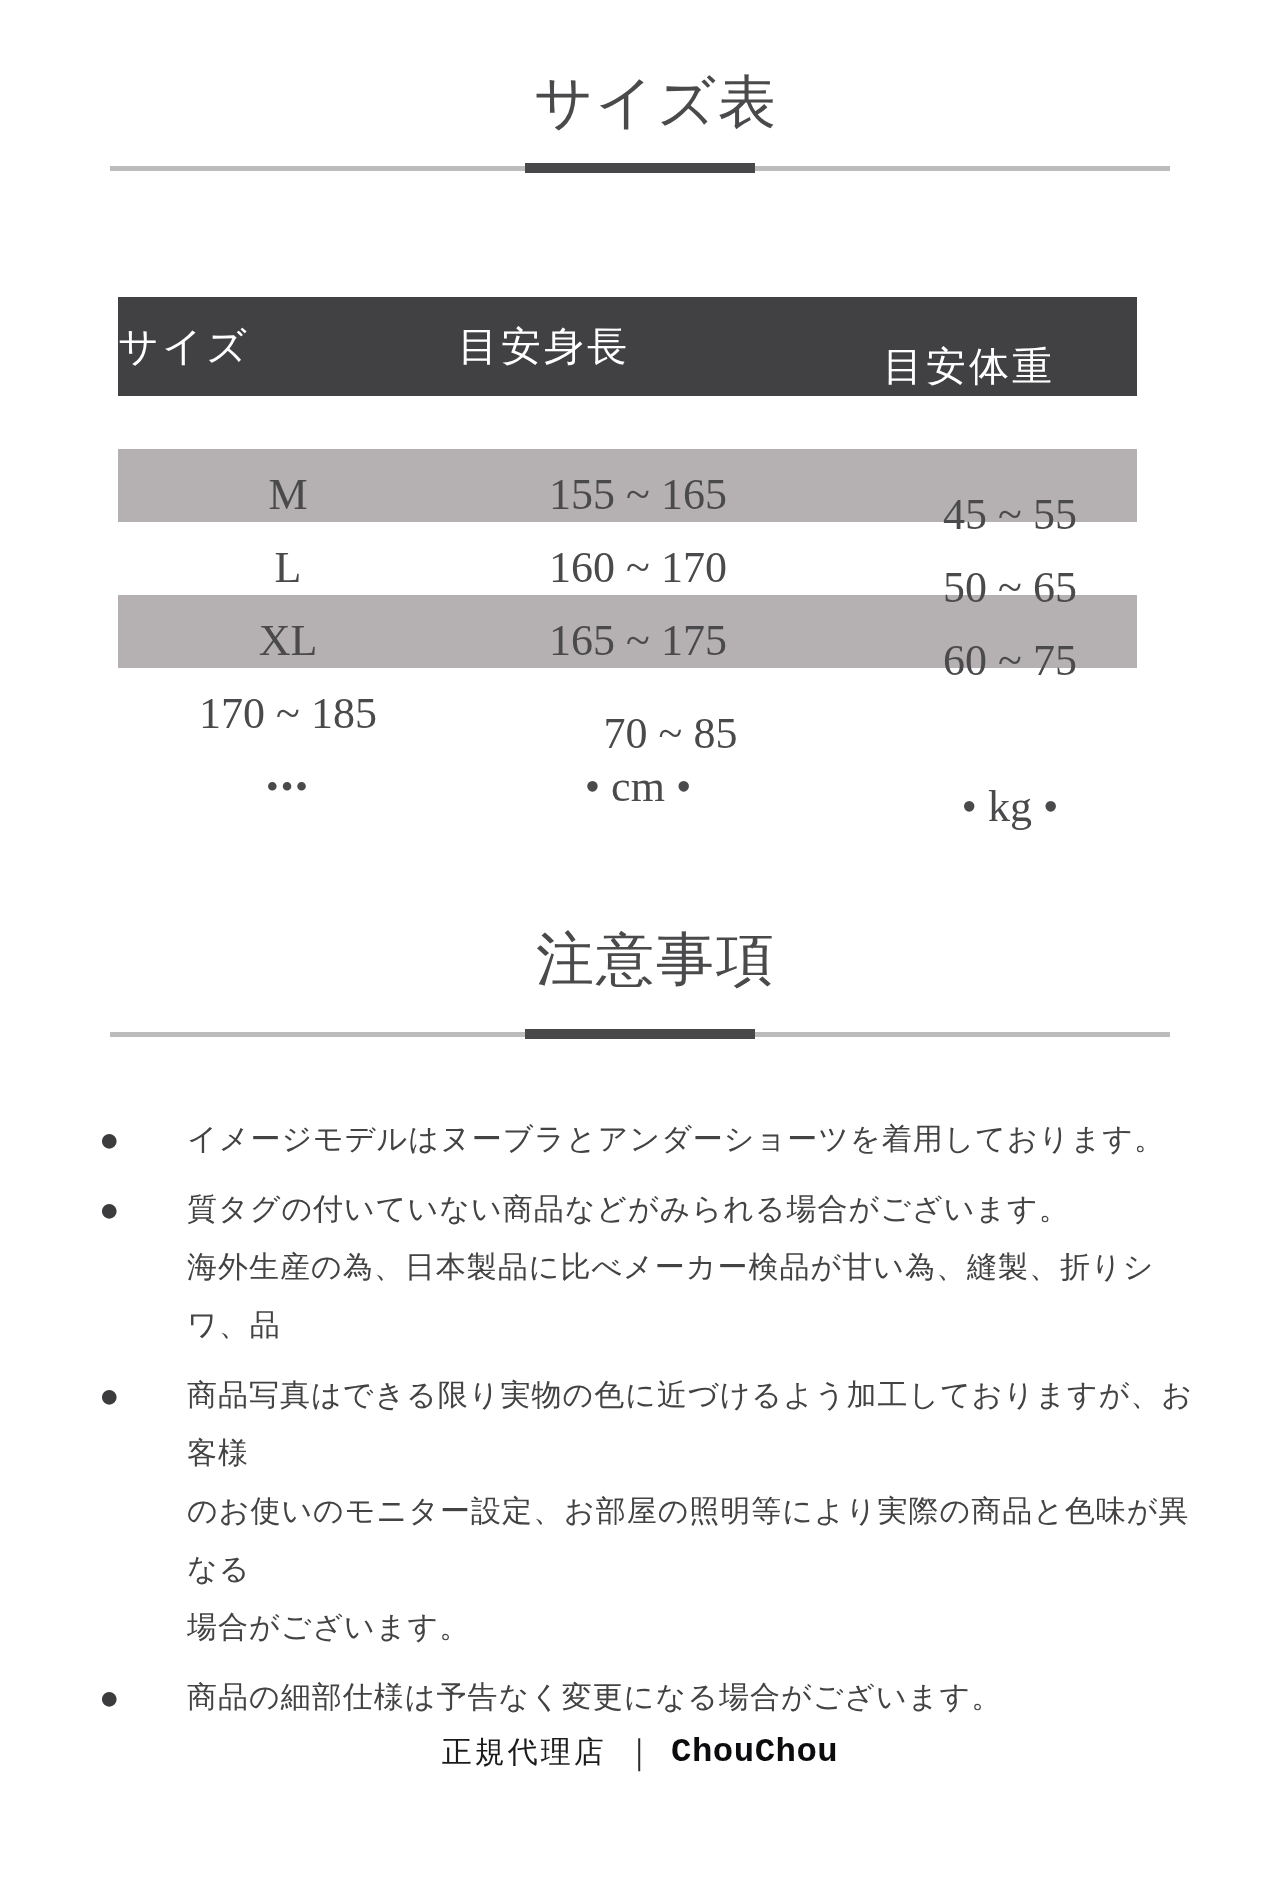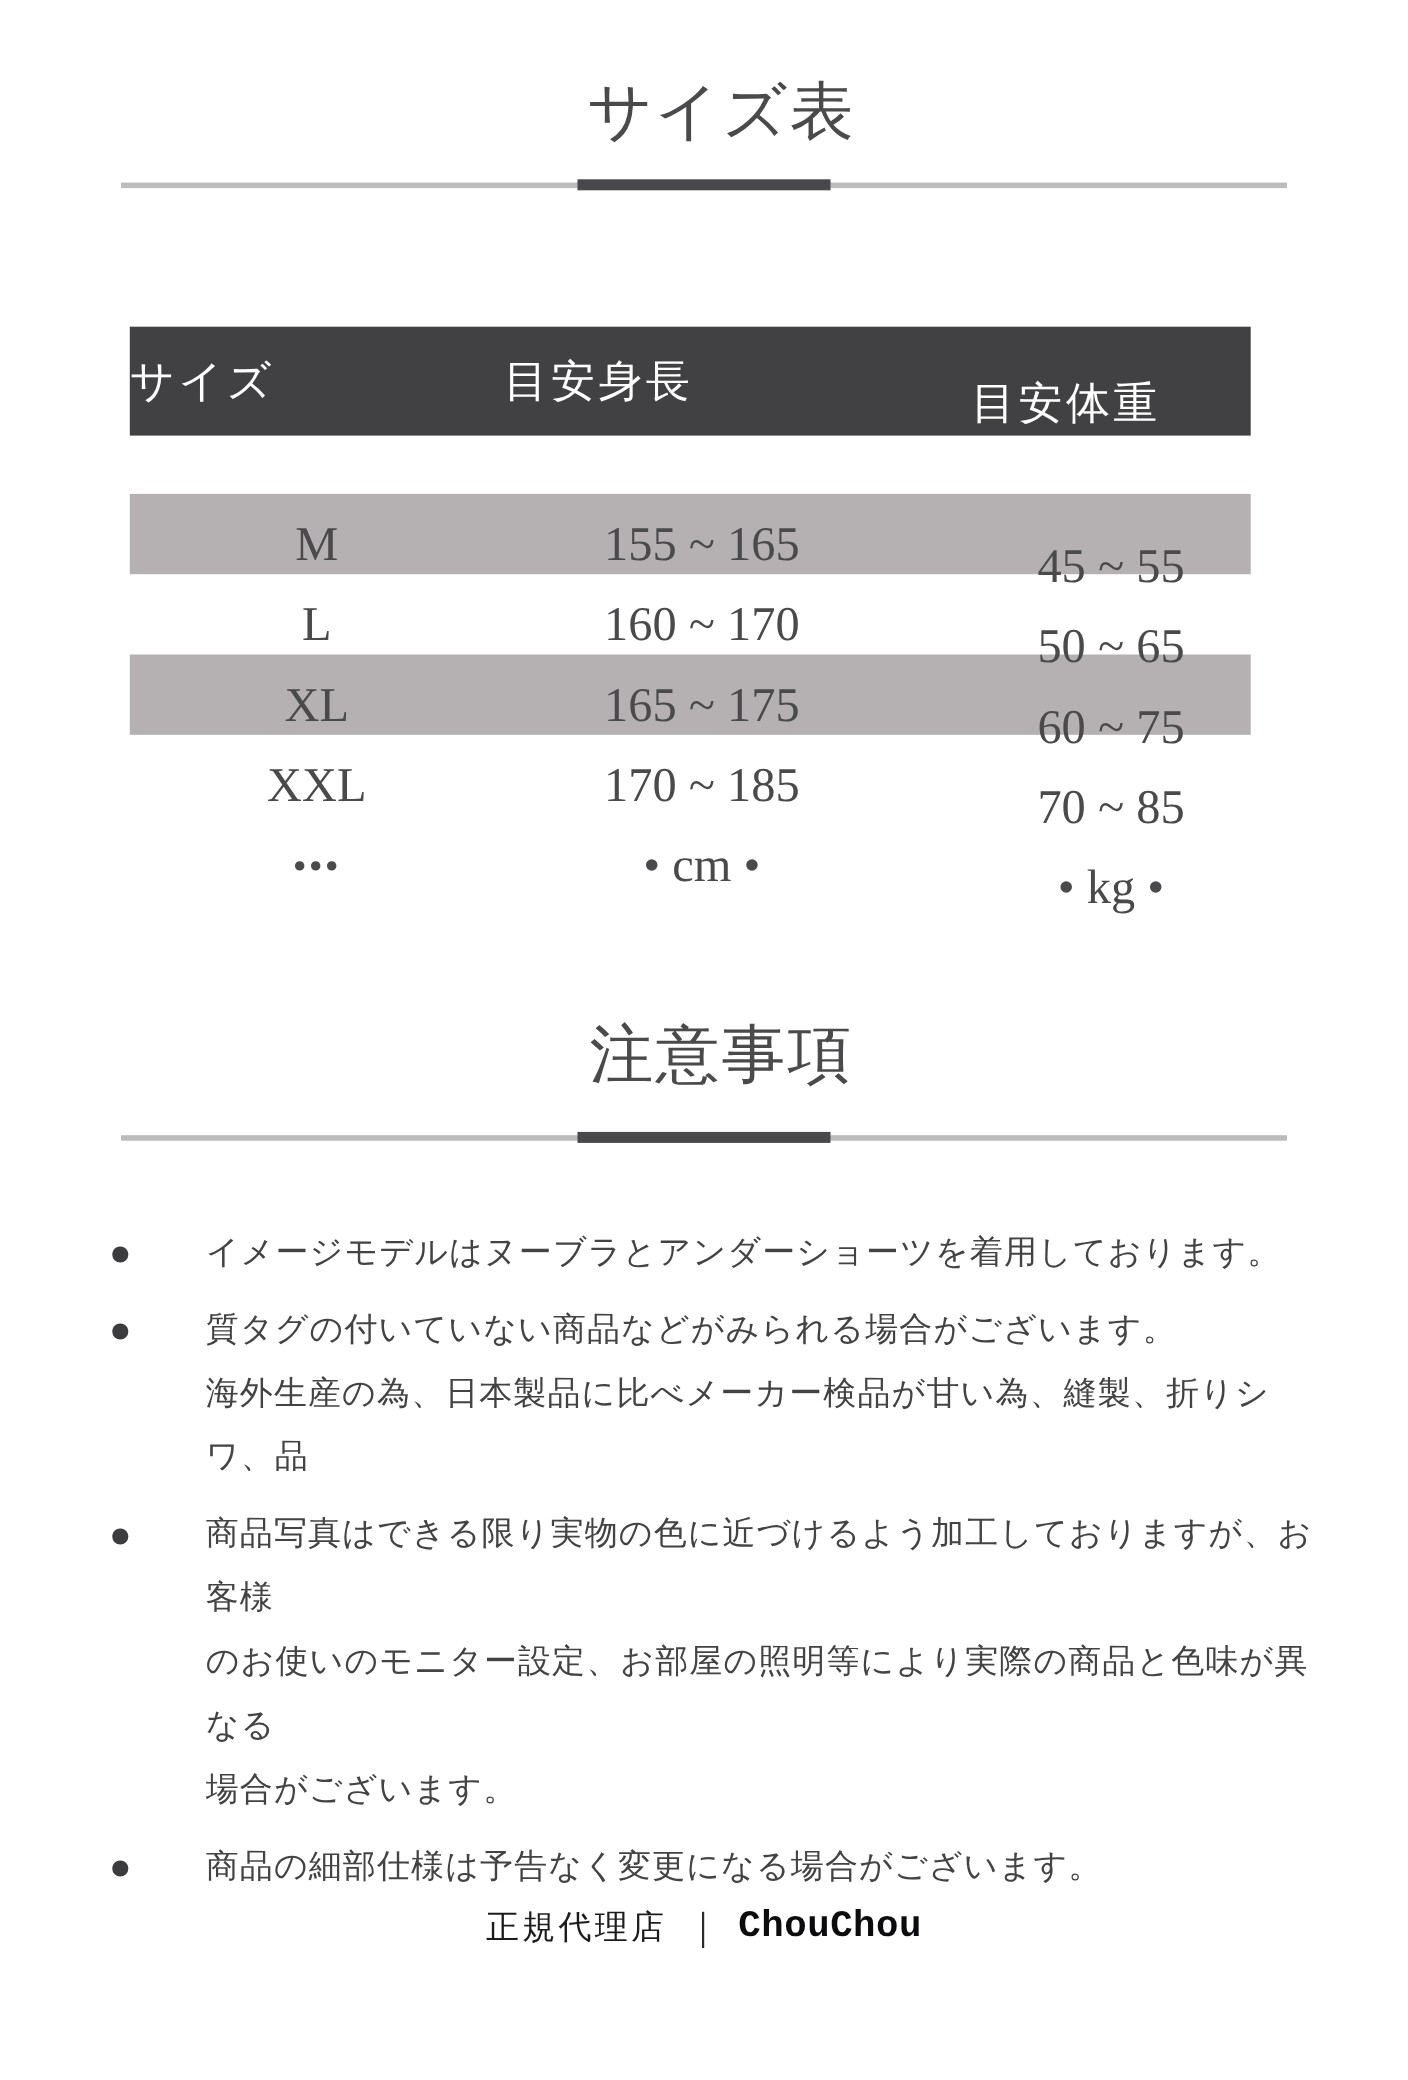--- a/index.html
+++ b/index.html
@@ -92,21 +92,20 @@
           <div class="cell col1">L</div>
           <div class="cell col2">160 ~ 170</div>
           <div class="cell col3">50 ~ 65</div>
         </div>
         <div class="table-row shaded">
           <div class="cell col1">XL</div>
           <div class="cell col2">165 ~ 175</div>
           <div class="cell col3">60 ~ 75</div>
         </div>
         <div class="table-row">
-          <div class="cell col1">XXL</div>
           <div class="cell col2">170 ~ 185</div>
           <div class="cell col3">70 ~ 85</div>
         </div>
         <div class="table-row units-row">
           <div class="cell col1 units-dots">•••</div>
           <div class="cell col2">• cm •</div>
           <div class="cell col3">• kg •</div>
         </div>
       </div>
   </div>

